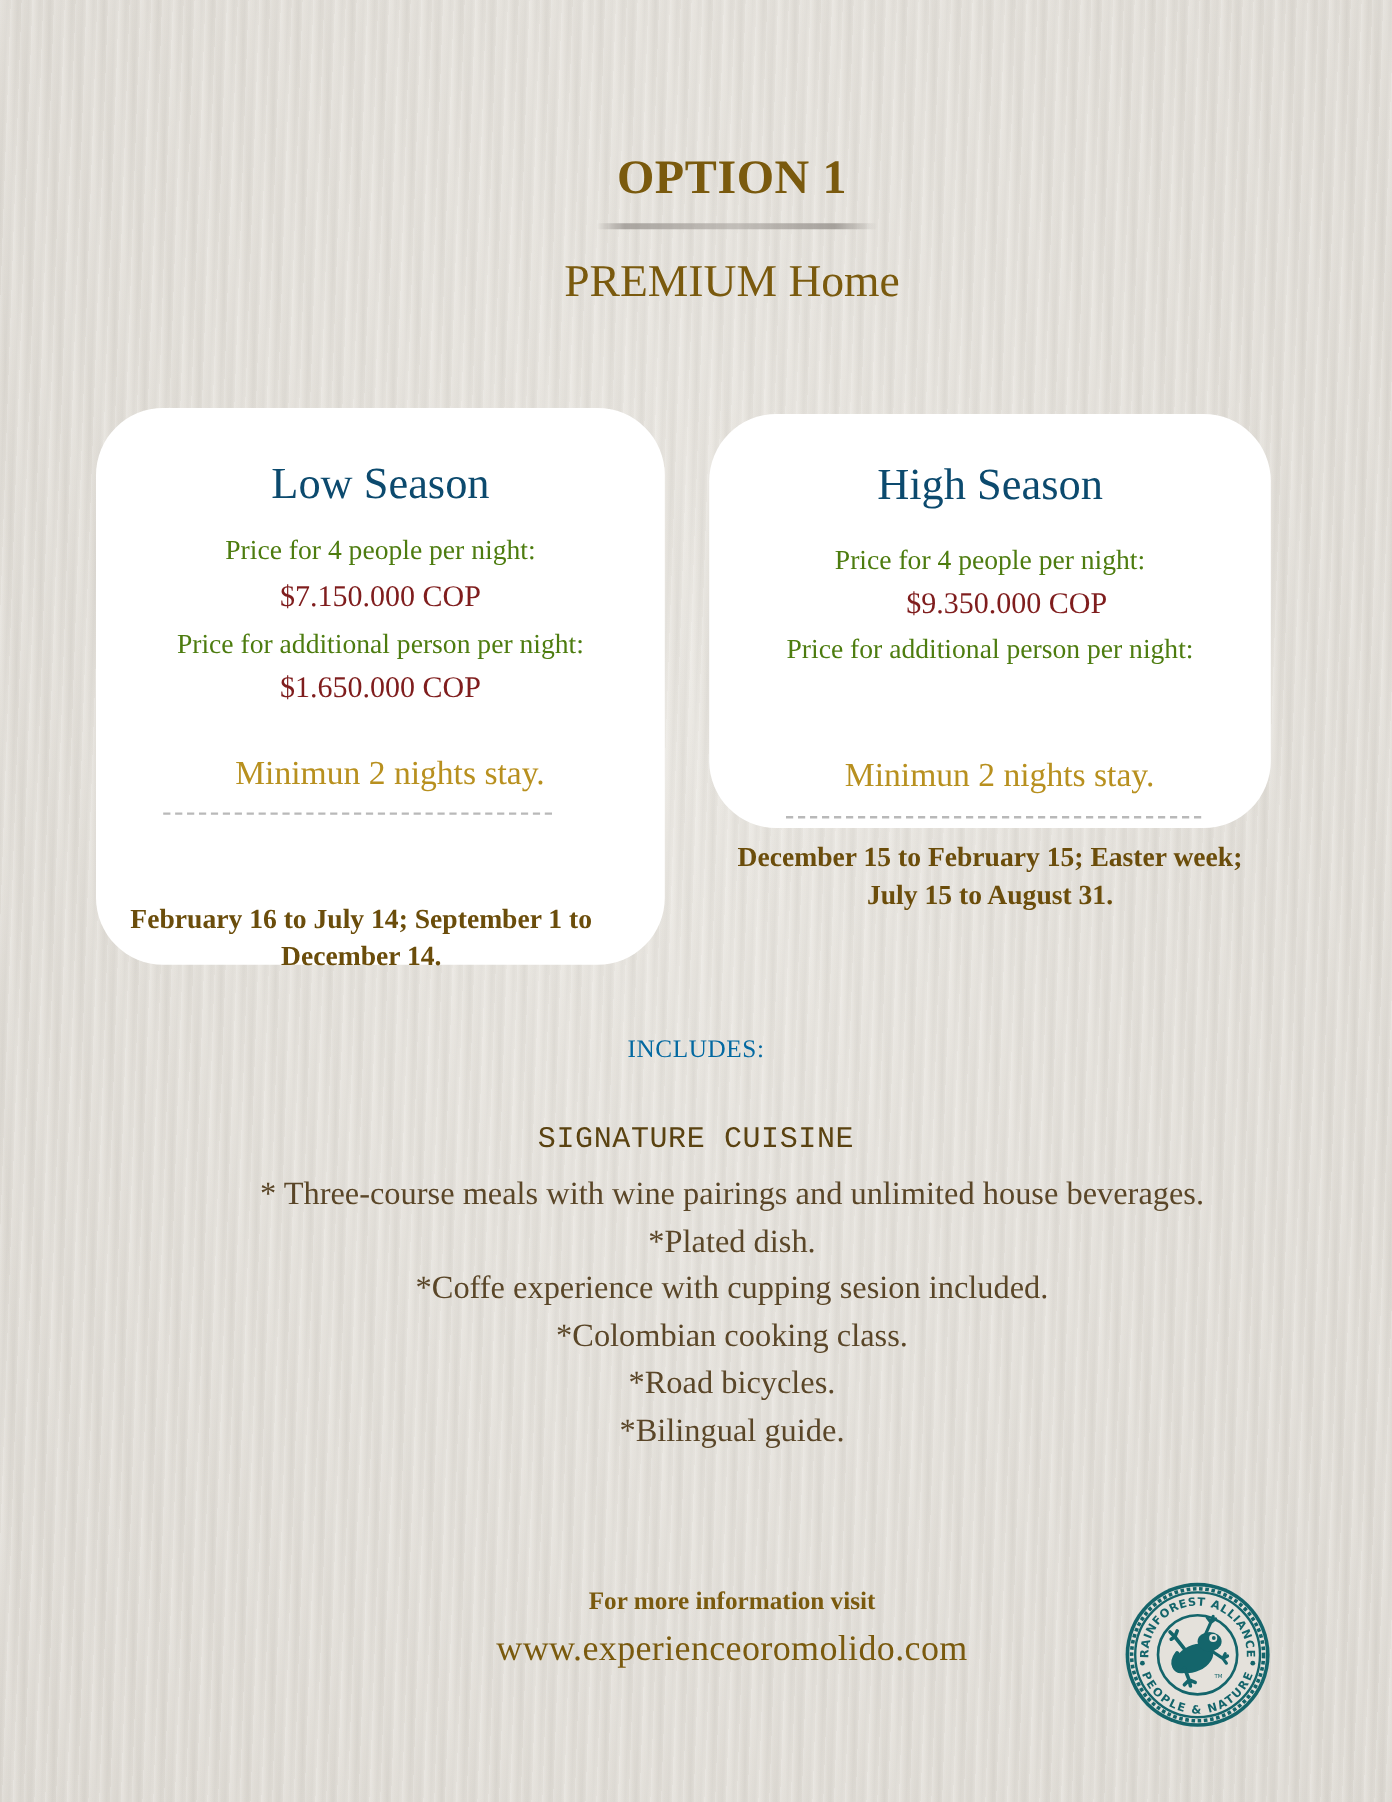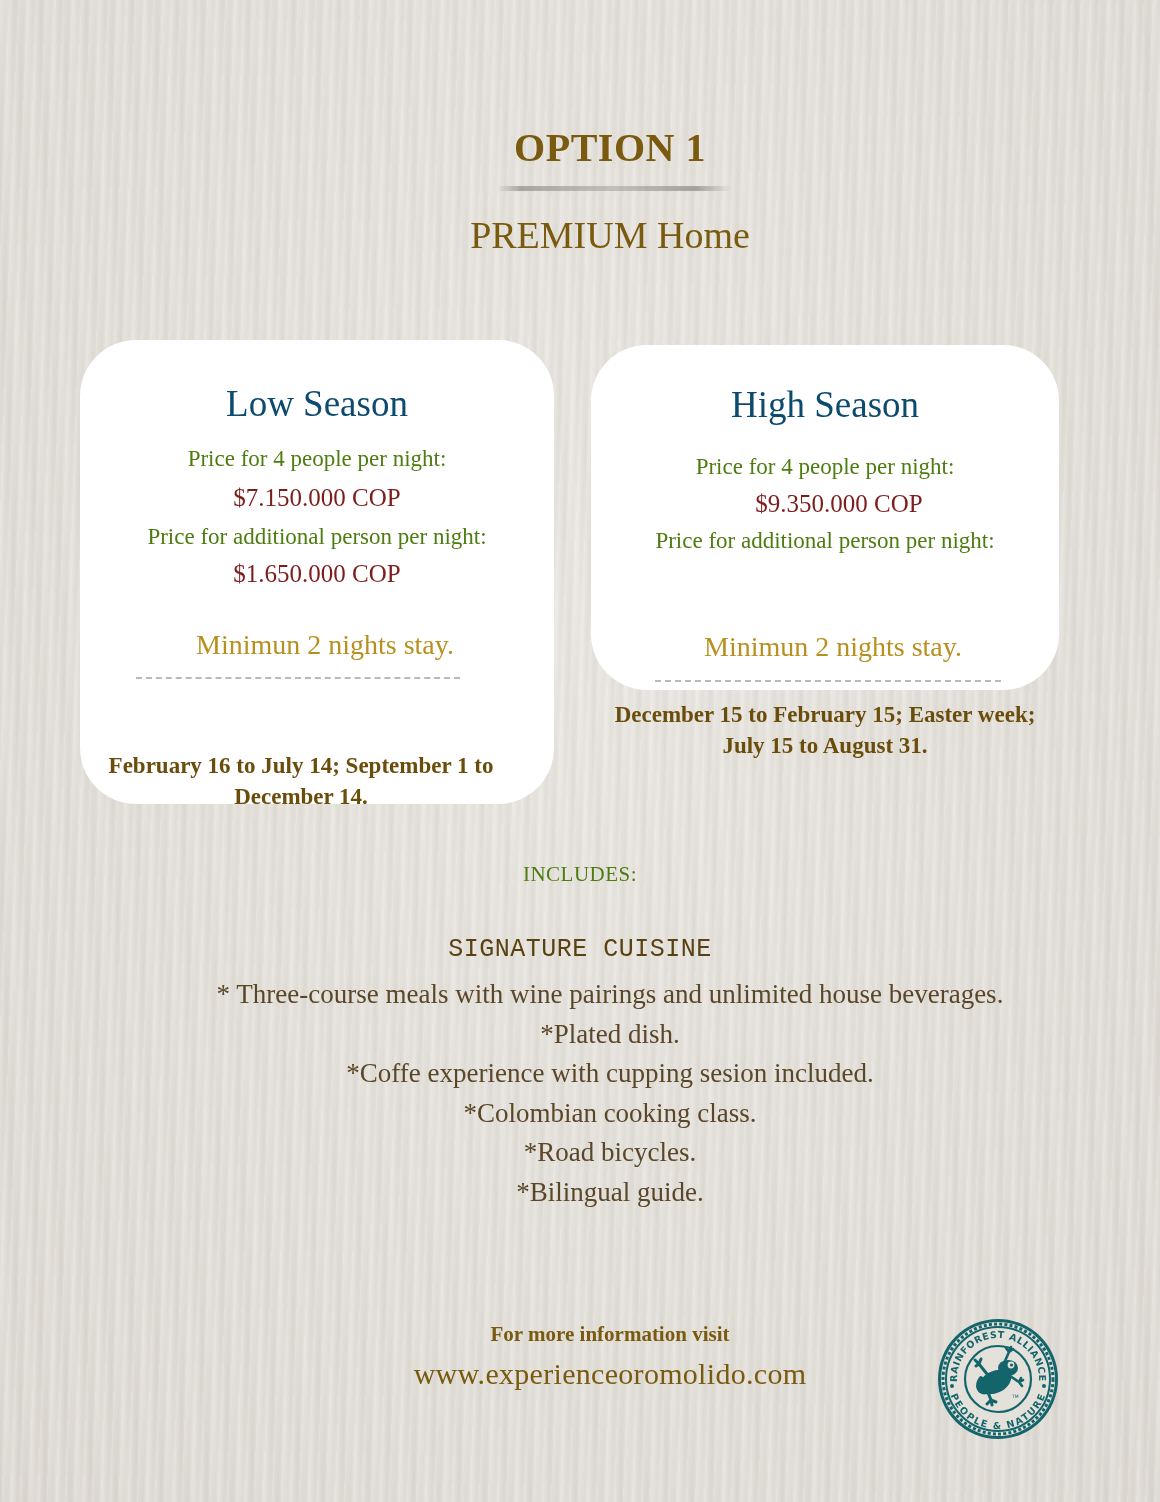--- a/index.html
+++ b/index.html
@@ -108,21 +108,21 @@
     .card.high .pl2 { top: 183px; }
     .card.high .pv2 { top: 219px; }
     .card.high .ms  { top: 286px; }
     .card.high .divider { left: 64px; width: 346px; top: 335px; }
     .card.high .dates { left: 20px; width: 428px; top: 354px; }
 
     .includes {
       top: 862px;
       font-family: "Liberation Serif", serif;
       font-size: 21px;
-      color: #4d7c0f;
+      color: #0369a1;
       letter-spacing: 0.5px;
     }
     .section-title {
       top: 935px;
       font-family: Liberation Mono, monospace;
       font-size: 25px;
       color: #5a4210;
       letter-spacing: 0.5px;
     }
     .inc-list {

